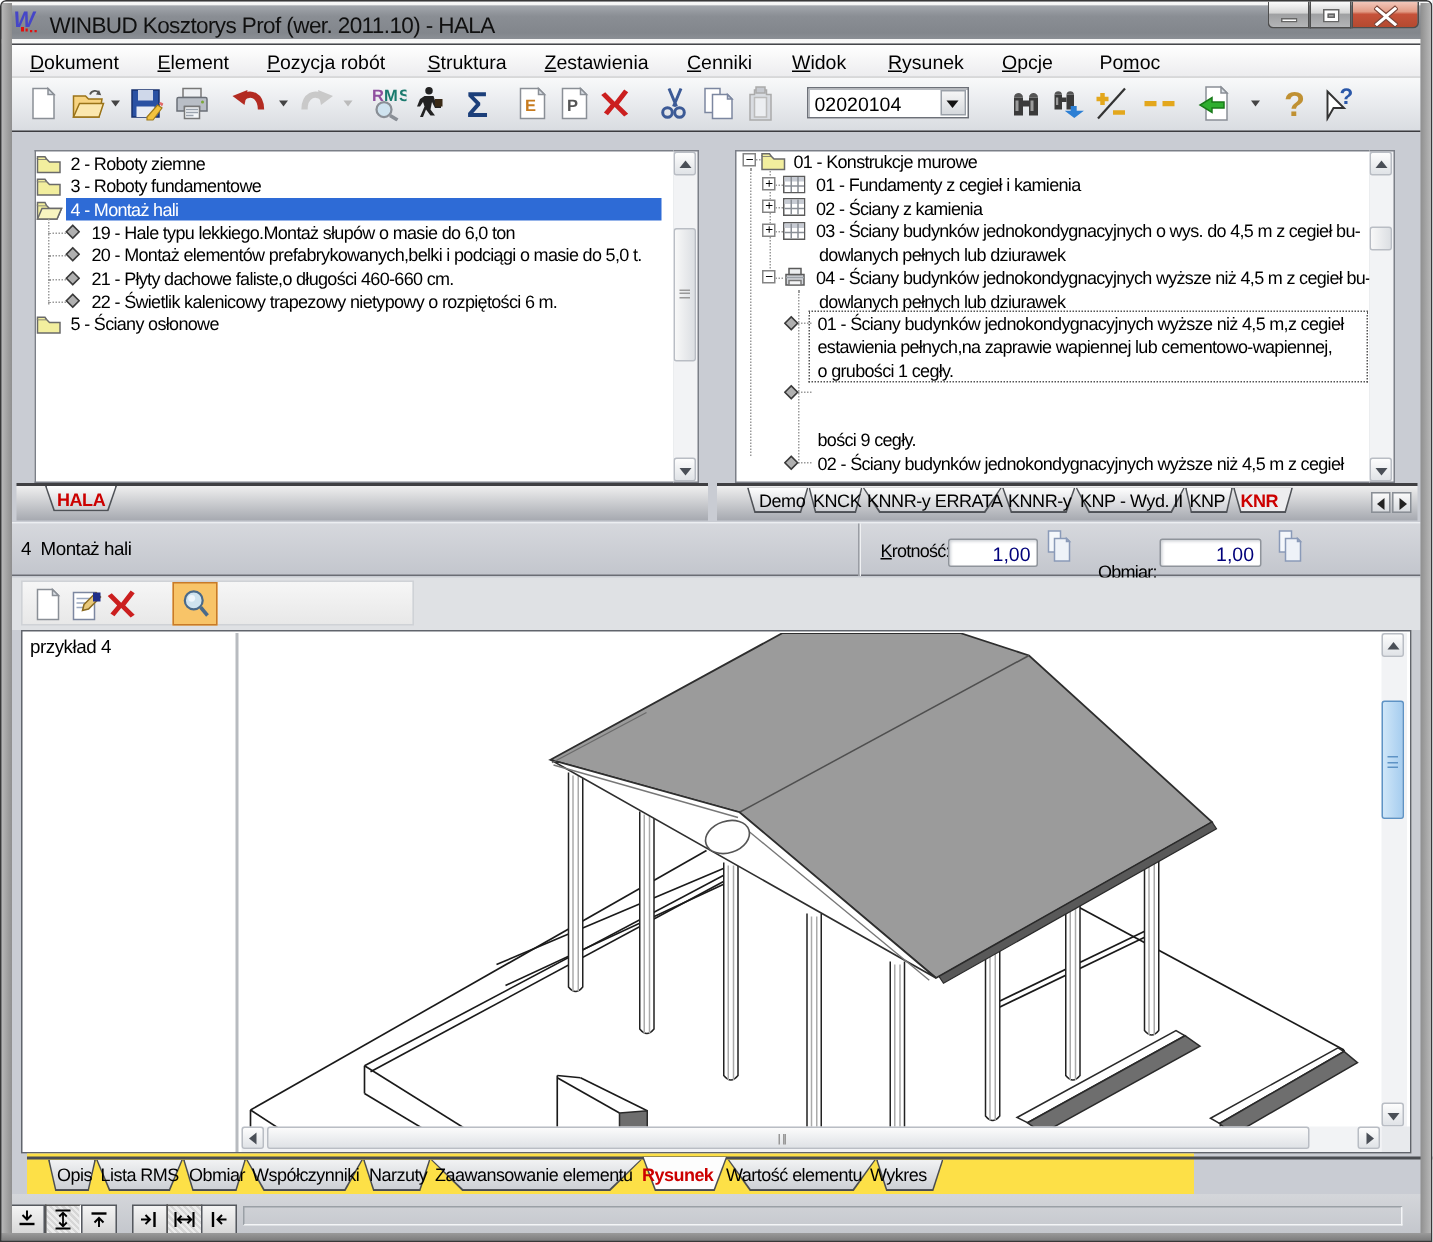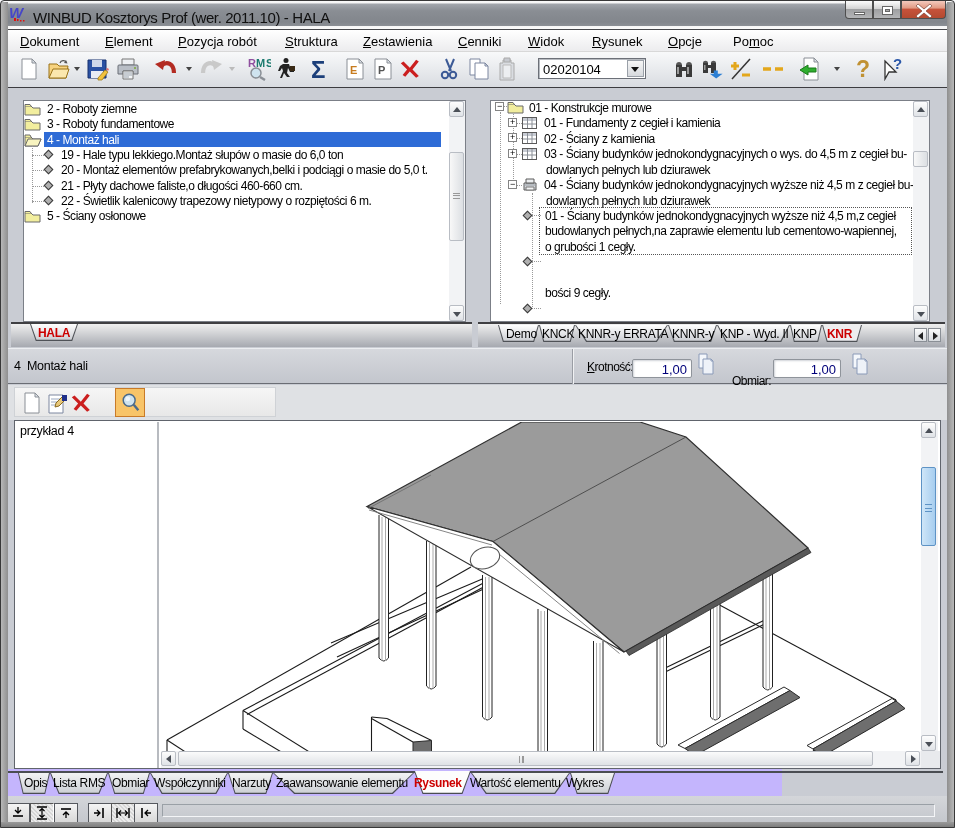--- a/index.html
+++ b/index.html
@@ -45,21 +45,21 @@
 .tab1{position:absolute;clip-path:polygon(0 0,100% 0,88% 100%,12% 100%);background:#4f5257;}.tab1 i{position:absolute;left:1px;right:1px;top:0;bottom:1.2px;clip-path:polygon(0 0,100% 0,88% 100%,12% 100%);background:linear-gradient(#ffffff,#ccced3);}
 .tabtxt{position:absolute;font-size:12px;letter-spacing:-0.3px;color:#000;white-space:nowrap;}
 
 #midstrip{left:8px;top:348px;width:939px;height:36px;background:linear-gradient(#d6d8dd,#c3c6cd);border-top:1px solid #eceef1;border-bottom:1px solid #6a6d74;}
 #toolbar2{left:8px;top:385px;width:939px;height:35px;background:#dfe1e4;}
 #tb2bar{position:absolute;left:6px;top:2px;width:262px;height:30px;background:linear-gradient(#f6f6f6,#e8e8e8);border:1px solid #cfd2d6;}
 
 #draw{left:14px;top:420px;width:927px;height:349px;background:#fff;border:1px solid #60646c;}
 #dlist{position:absolute;left:1px;top:1px;width:143px;height:346px;background:#fff;border-right:2px solid #b8bbc0;font-size:13px;}
 
-#btabs{left:4px;top:769px;width:778px;height:27px;background:#c4b5fd;}
+#btabs{left:18px;top:769px;width:778px;height:27px;background:#fde047;}
 #statusbar{left:4px;top:796px;width:947px;height:28px;background:linear-gradient(#d4d6da,#c3c6cc);}
 .sq{position:absolute;width:24px;height:20px;top:7px;background:linear-gradient(#f4f4f4,#d8d8d8);border:1px solid #55585e;}
 .tab2{position:absolute;top:4px;height:21px;background:#4a4d52;clip-path:polygon(0 0,100% 0,85% 100%,15% 100%);}.tab2 i{position:absolute;left:1px;right:1px;top:0;bottom:1.2px;clip-path:polygon(0 0,100% 0,85% 100%,15% 100%);background:linear-gradient(#f2f3f4,#cdd0d5);}
 .t2t{position:absolute;top:7px;font-size:12px;letter-spacing:-0.35px;white-space:nowrap;}
 svg{display:block;}
 </style></head><body>
 <div id="w">
 <div class="abs" id="frameL"></div>
     <div class="abs" id="frameR"></div>
     <div class="abs" id="frameB"></div>
@@ -327,25 +327,26 @@
           <path d="M2 5h12v7H2z" fill="#d4d7dc" stroke="#5a5a5a"></path>
           <path d="M4 1h8v4H4z" fill="#eceef0" stroke="#5a5a5a"></path>
           <path d="M2 7h12" stroke="#9aa0a6"></path>
           <path d="M4 9h8v3H4z" fill="#f4f5f6" stroke="#777"></path>
         </svg>
 <div class="trow" style="left:53px;top:77px">04 - Ściany budynków jednokondygnacyjnych wyższe niż 4,5 m z cegieł bu-</div>
 <div class="trow" style="left:55px;top:93px">dowlanych pełnych lub dziurawek</div>
 <div class="abs" style="left:48px;top:106px;width:373px;height:48px;border:1px dotted #555"></div>
 <div class="dia" style="left:33px;top:111px"></div>
 <div class="trow" style="left:54px;top:108px">01 - Ściany budynków jednokondygnacyjnych wyższe niż 4,5 m,z cegieł</div>
-<div class="trow" style="left:54px;top:123px">budowlanych pełnych,na zaprawie elementu lub cementowo-wapiennej,</div>
+<div class="trow" style="left:54px;top:123px">estawienia pełnych,na zaprawie wapiennej lub cementowo-wapiennej,</div>
 <div class="trow" style="left:54px;top:139px">o grubości 1 cegły.</div>
 <div class="dia" style="left:33px;top:157px"></div>
 <div class="trow" style="left:54px;top:185px">bości 9 cegły.</div>
 <div class="dia" style="left:33px;top:204px"></div>
+<div class="trow" style="left:54px;top:201px">02 - Ściany budynków jednokondygnacyjnych wyższe niż 4,5 m z cegieł</div>
 </div>
 <div class="treebox" id="rsb" style="background:#f2f3f5">
 <div class="sbtn" style="top:0">
           <div class="uarr"></div>
         </div>
 <div class="sbth" style="top:50px;height:16px"></div>
 <div class="sbtn" style="top:204px">
           <div class="darr"></div>
         </div>
 </div>

